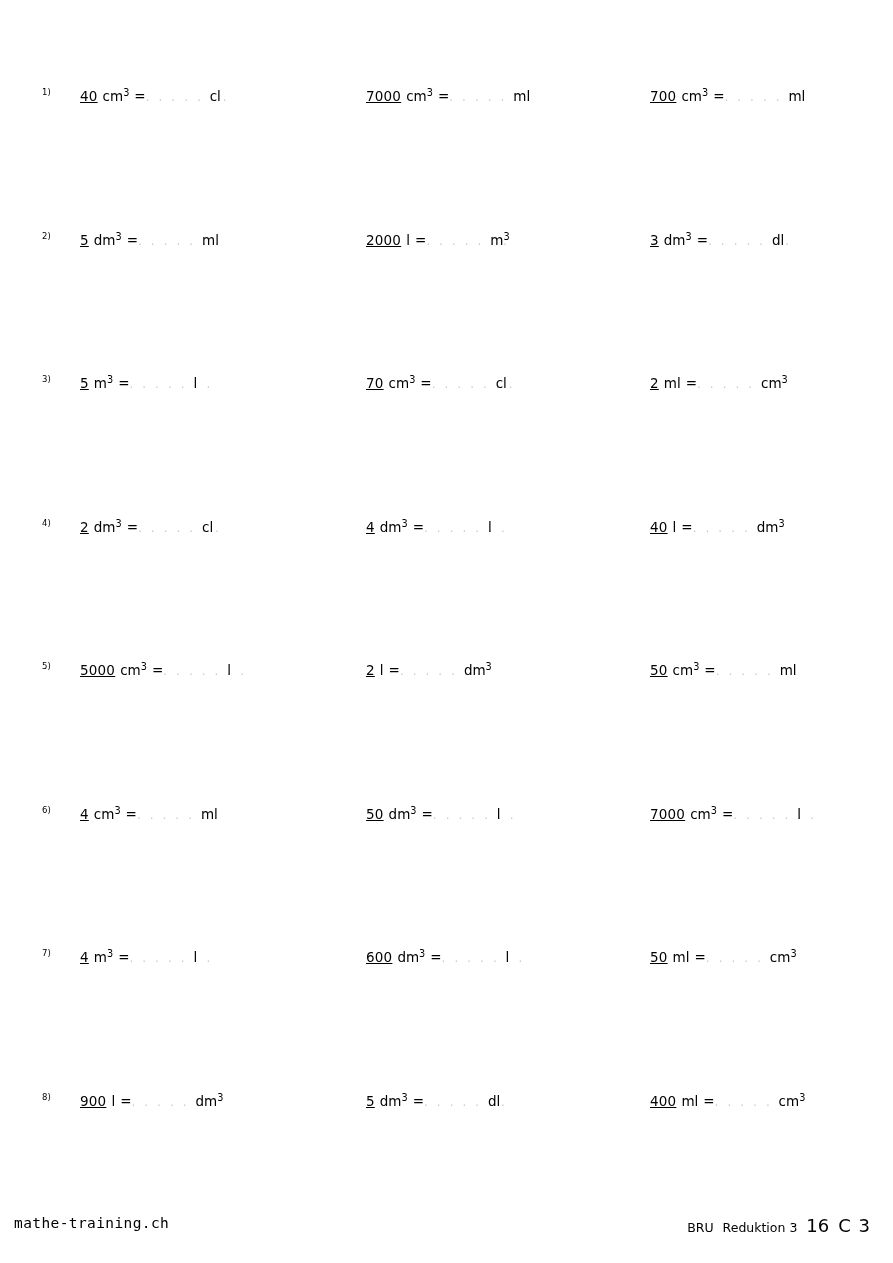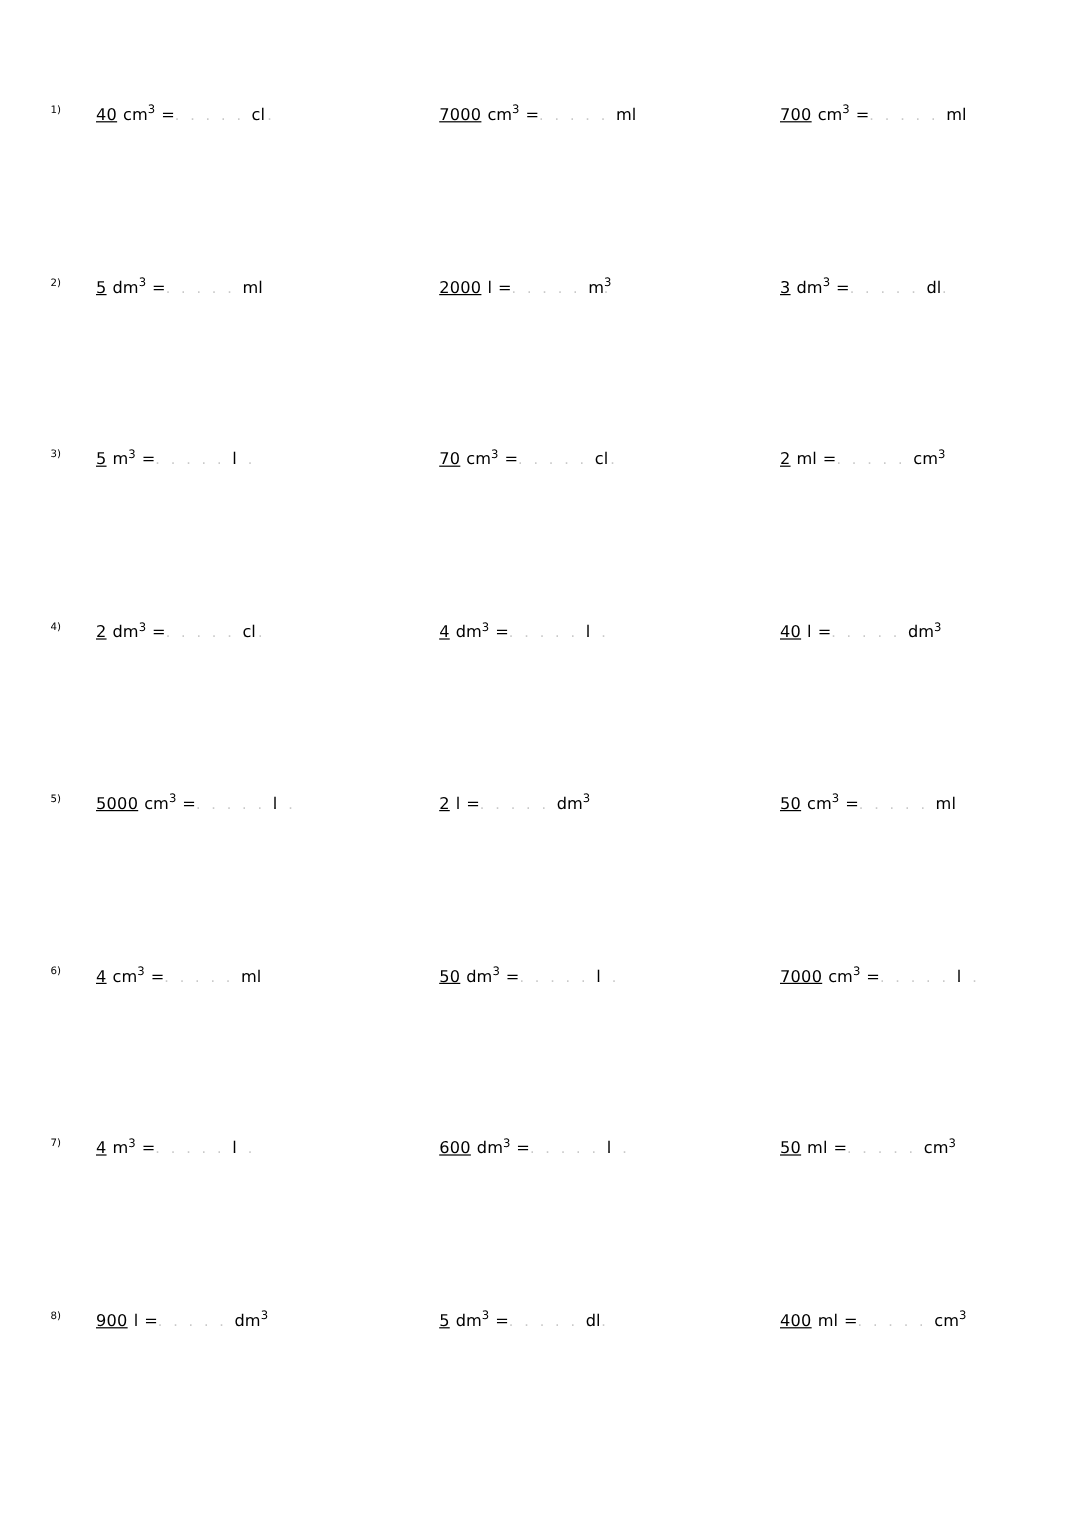--- a/index.html
+++ b/index.html
@@ -168,14 +168,23 @@
         <div class="cell col3"><span class="num">50</span><span class="unit">ml</span><span class="eq">=</span><span class="blank">. . . . . . .</span><span class="target">cm<sup>3</sup></span></div>
       </div>
       <div class="row">
         <div class="rownum">8)</div>
         <div class="cell col1"><span class="num">900</span><span class="unit">l</span><span class="eq">=</span><span class="blank">. . . . . . .</span><span class="target">dm<sup>3</sup></span></div>
         <div class="cell col2"><span class="num">5</span><span class="unit">dm<sup>3</sup></span><span class="eq">=</span><span class="blank">. . . . . . .</span><span class="target">dl</span></div>
         <div class="cell col3"><span class="num">400</span><span class="unit">ml</span><span class="eq">=</span><span class="blank">. . . . . . .</span><span class="target">cm<sup>3</sup></span></div>
       </div>
     </div>
 
+  <div class="footer">
+    <div class="footer-left">mathe-training.ch</div>
+    <div class="footer-right">
+      <span class="fr-code">BRU</span>
+      <span class="fr-topic">Reduktion 3</span>
+      <span class="fr-page">16</span>
+      <span class="fr-set">C 3</span>
+    </div>
+  </div>
 
 </div>
 
 </body></html>

